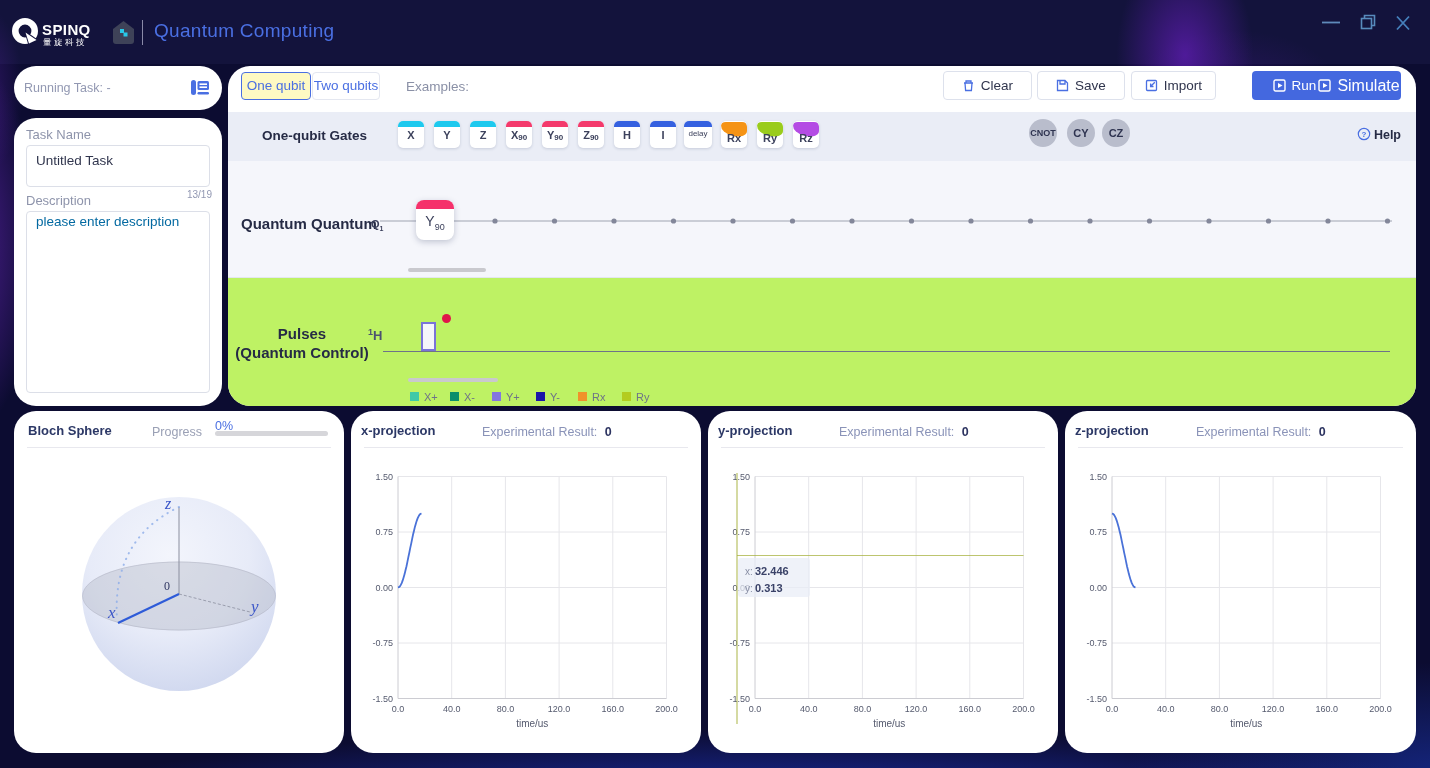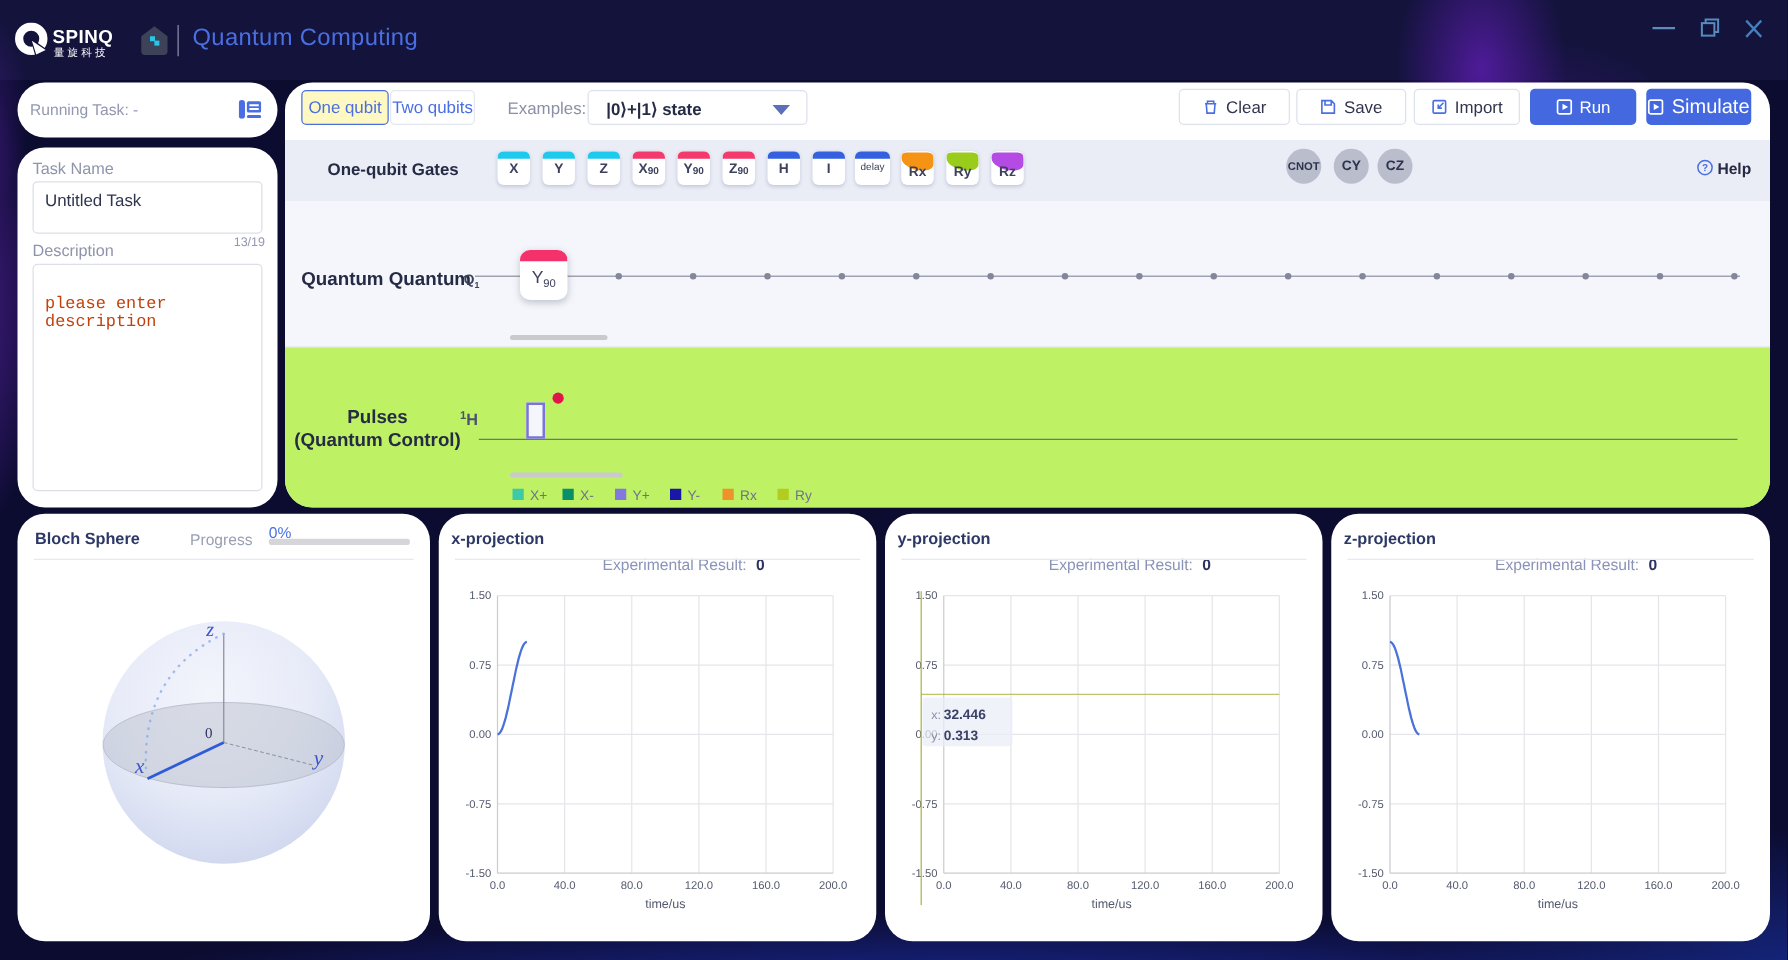--- a/index.html
+++ b/index.html
@@ -30,21 +30,21 @@
 #spinq-cn { left:43px; top:37px; color:#fff; font-size:8.5px; letter-spacing:2.5px; }
 
 
 #runcard { left:14px; top:66px; width:208px; height:44px; }
 #runcard .lbl { position:absolute; left:10px; top:15px; color:#9298b2; font-size:12.5px; }
 #taskcard { left:14px; top:118px; width:208px; height:288px; }
 .field-label { position:absolute; color:#8e94ab; font-size:13px; }
 .input-box { position:absolute; background:#fff; border:1px solid #dcdfe8; border-radius:4px; }
 #taskname-text { position:absolute; left:9px; top:7px; color:#30354d; font-size:13.5px; }
 #counter { position:absolute; right:10px; top:71px; color:#9298b2; font-size:10px; }
-#desc-ph { position:absolute; left:9px; top:24px; color:#c2410c; font-size:13.5px;font-family:Liberation Mono, monospace; }
+#desc-ph { position:absolute; left:9px; top:2px; color:#0369a1; font-size:13.5px; }
 
 
 #main { left:228px; top:66px; width:1188px; height:340px; overflow:hidden; }
 .seg { position:absolute; top:6px; height:28px; border-radius:4px; font-size:13.5px; color:#4a6fe2; text-align:center; line-height:26px; }
 #seg1 { left:13px; width:70px; border:1px solid #4a6fe2; background:#fef9c3; }
 #seg2 { left:84px; width:68px; border:1px solid #e4e7f0; }
 #examples-lbl { position:absolute; left:178px; top:13px; color:#8a90a6; font-size:13.5px; }
 #dropdown { position:absolute; left:242px; top:6px; width:176px; height:28px; border:1px solid #dde1ec; border-radius:4px; background:#fff; }
 #dropdown .txt { position:absolute; left:14px; top:6px; font-size:13.5px; font-weight:bold; color:#262b45; }
 #dropdown .tri { position:absolute; right:13px; top:11px; width:0; height:0; border-left:7px solid transparent; border-right:7px solid transparent; border-top:8px solid #5b70b8; }
@@ -83,21 +83,21 @@
 .leg { position:absolute; top:181px; font-size:11px; color:#6e7388; }
 .leg i { display:inline-block; width:9px; height:9px; margin-right:5px; }
 
 
 #bloch { left:14px; top:411px; width:330px; height:342px; }
 #xproj { left:351px; top:411px; width:350px; height:342px; }
 #yproj { left:708px; top:411px; width:350px; height:342px; }
 #zproj { left:1065px; top:411px; width:351px; height:342px; }
 .chead { position:absolute; left:14px; top:12px; font-size:13px; font-weight:bold; color:#2c3866; }
 .proj .chead { left:10px; }
-.cexp { position:absolute; left:131px; top:14px; font-size:12.5px; color:#8a93b8;margin-top:20px; }
+.cexp { position:absolute; left:131px; top:14px; font-size:12.5px; color:#8a93b8; }
 .cexp b { color:#2c3360; margin-left:4px; }
 .cdiv { position:absolute; left:13px; right:13px; top:36px; height:1px; background:#e8e8ee; }
 #progress-lbl { position:absolute; left:138px; top:14px; font-size:12.5px; color:#9aa0b5; }
 #pct { position:absolute; left:201px; top:8px; font-size:12.5px; color:#4a6fe2; }
 #pbar { position:absolute; left:201px; top:20px; width:113px; height:5px; background:#d6d6da; border-radius:2.5px; }
 </style>
 </head>
 <body>
 <div id="bg"></div>
 
@@ -141,39 +141,35 @@
   <div class="field-label" style="left:12px;top:75px">Description</div>
   <div class="input-box" style="left:12px;top:93px;width:184px;height:182px">
       <div id="desc-ph">please enter description</div>
     </div>
 </div>
 
 <div class="card" id="main">
   <div class="seg" id="seg1">One qubit</div>
   <div class="seg" id="seg2">Two qubits</div>
   <div id="examples-lbl">Examples:</div>
-  <div id="dropdown">
-      <div class="txt">|0⟩+|1⟩ state</div>
-      <div class="tri"></div>
-    </div>
 
   <div class="btn ghost" style="left:715px;width:89px">
     <svg width="13" height="13" viewBox="0 0 13 13">
         <path d="M2 4 H11 M4 4 V2 H9 V4 M3 4 L3.6 11.5 H9.4 L10 4" fill="none" stroke="#4a6fe2" stroke-width="1.3"></path>
       </svg>Clear</div>
   <div class="btn ghost" style="left:809px;width:88px">
     <svg width="13" height="13" viewBox="0 0 13 13">
         <path d="M1.5 1.5 H9 L11.5 4 V11.5 H1.5 Z M4 1.5 V5 H9 V1.7" fill="none" stroke="#4a6fe2" stroke-width="1.3"></path>
       </svg>Save</div>
   <div class="btn ghost" style="left:903px;width:85px">
     <svg width="13" height="13" viewBox="0 0 13 13">
         <rect x="1.5" y="1.5" width="10" height="10" rx="1" fill="none" stroke="#4a6fe2" stroke-width="1.3"></rect>
         <path d="M9.8 3.2 L5.8 7.2 M5.6 4.6 V7.5 H8.5" fill="none" stroke="#4a6fe2" stroke-width="1.3"></path>
       </svg>Import</div>
-  <div class="btn blue" style="left:996px;width:85px">
+  <div class="btn blue" style="left:1024px;width:85px">
     <svg width="13" height="13" viewBox="0 0 13 13">
         <rect x="1" y="1" width="11" height="11" rx="1.5" fill="none" stroke="#fff" stroke-width="1.4"></rect>
         <polygon points="5,4 9.5,6.5 5,9" fill="#fff"></polygon>
       </svg>Run</div>
   <div class="btn blue" style="left:1089px;width:84px;font-size:16px">
     <svg width="13" height="13" viewBox="0 0 13 13">
         <rect x="1" y="1" width="11" height="11" rx="1.5" fill="none" stroke="#fff" stroke-width="1.4"></rect>
         <polygon points="5,4 9.5,6.5 5,9" fill="#fff"></polygon>
       </svg>Simulate</div>
 

